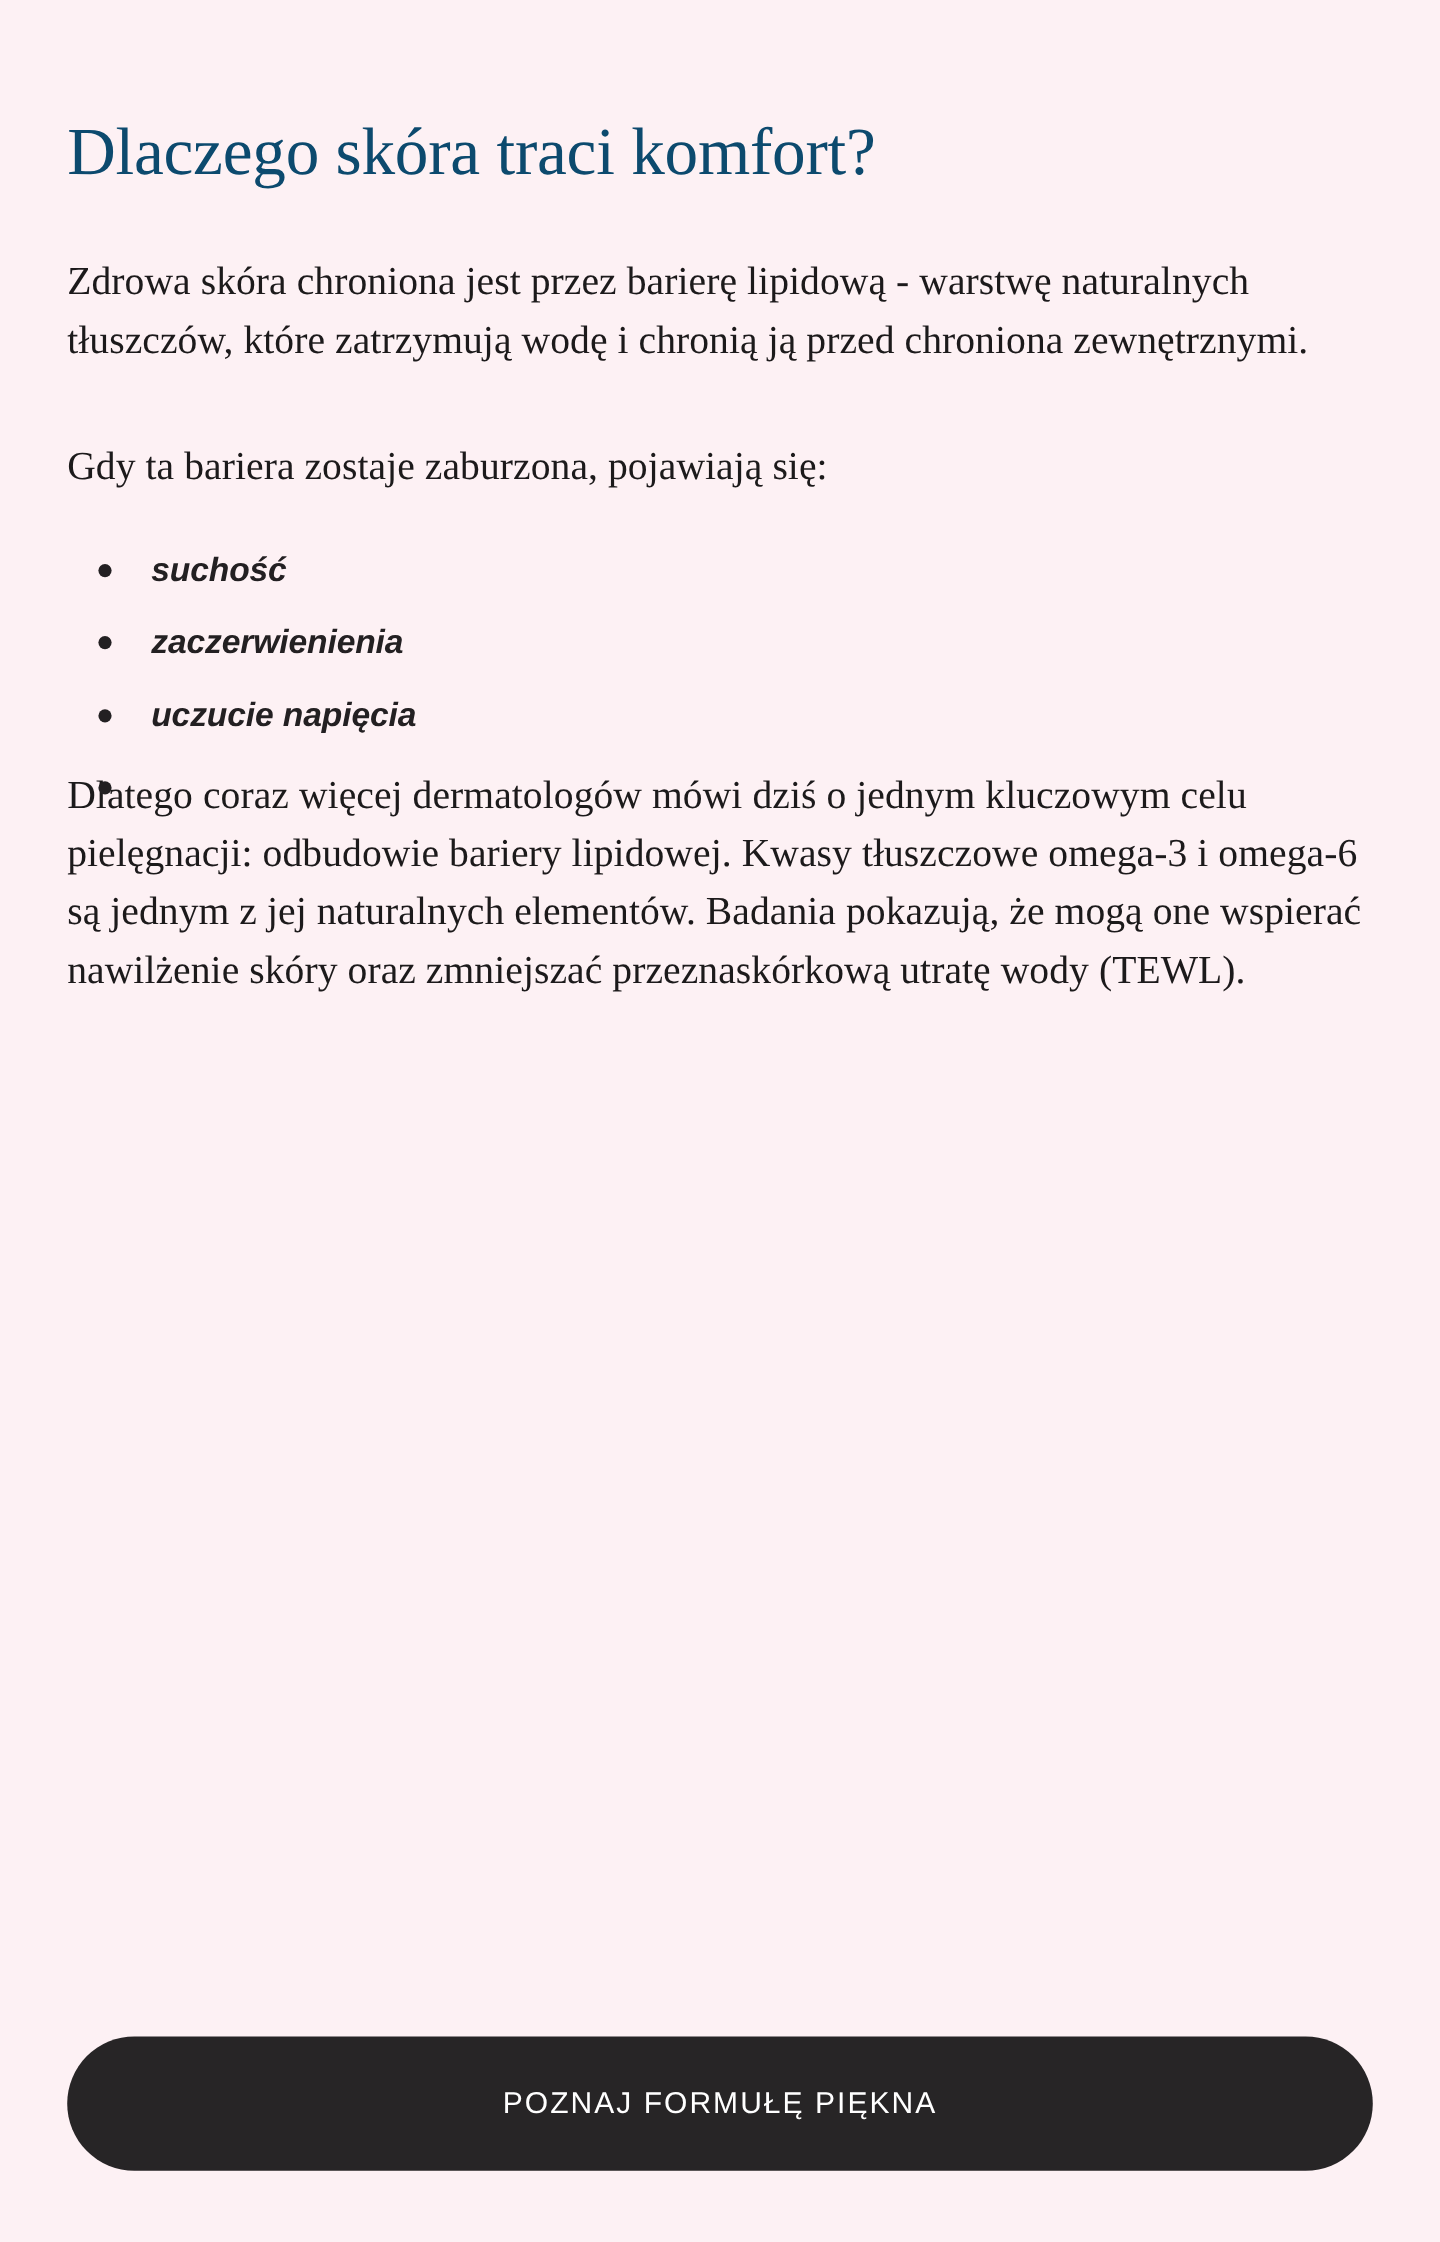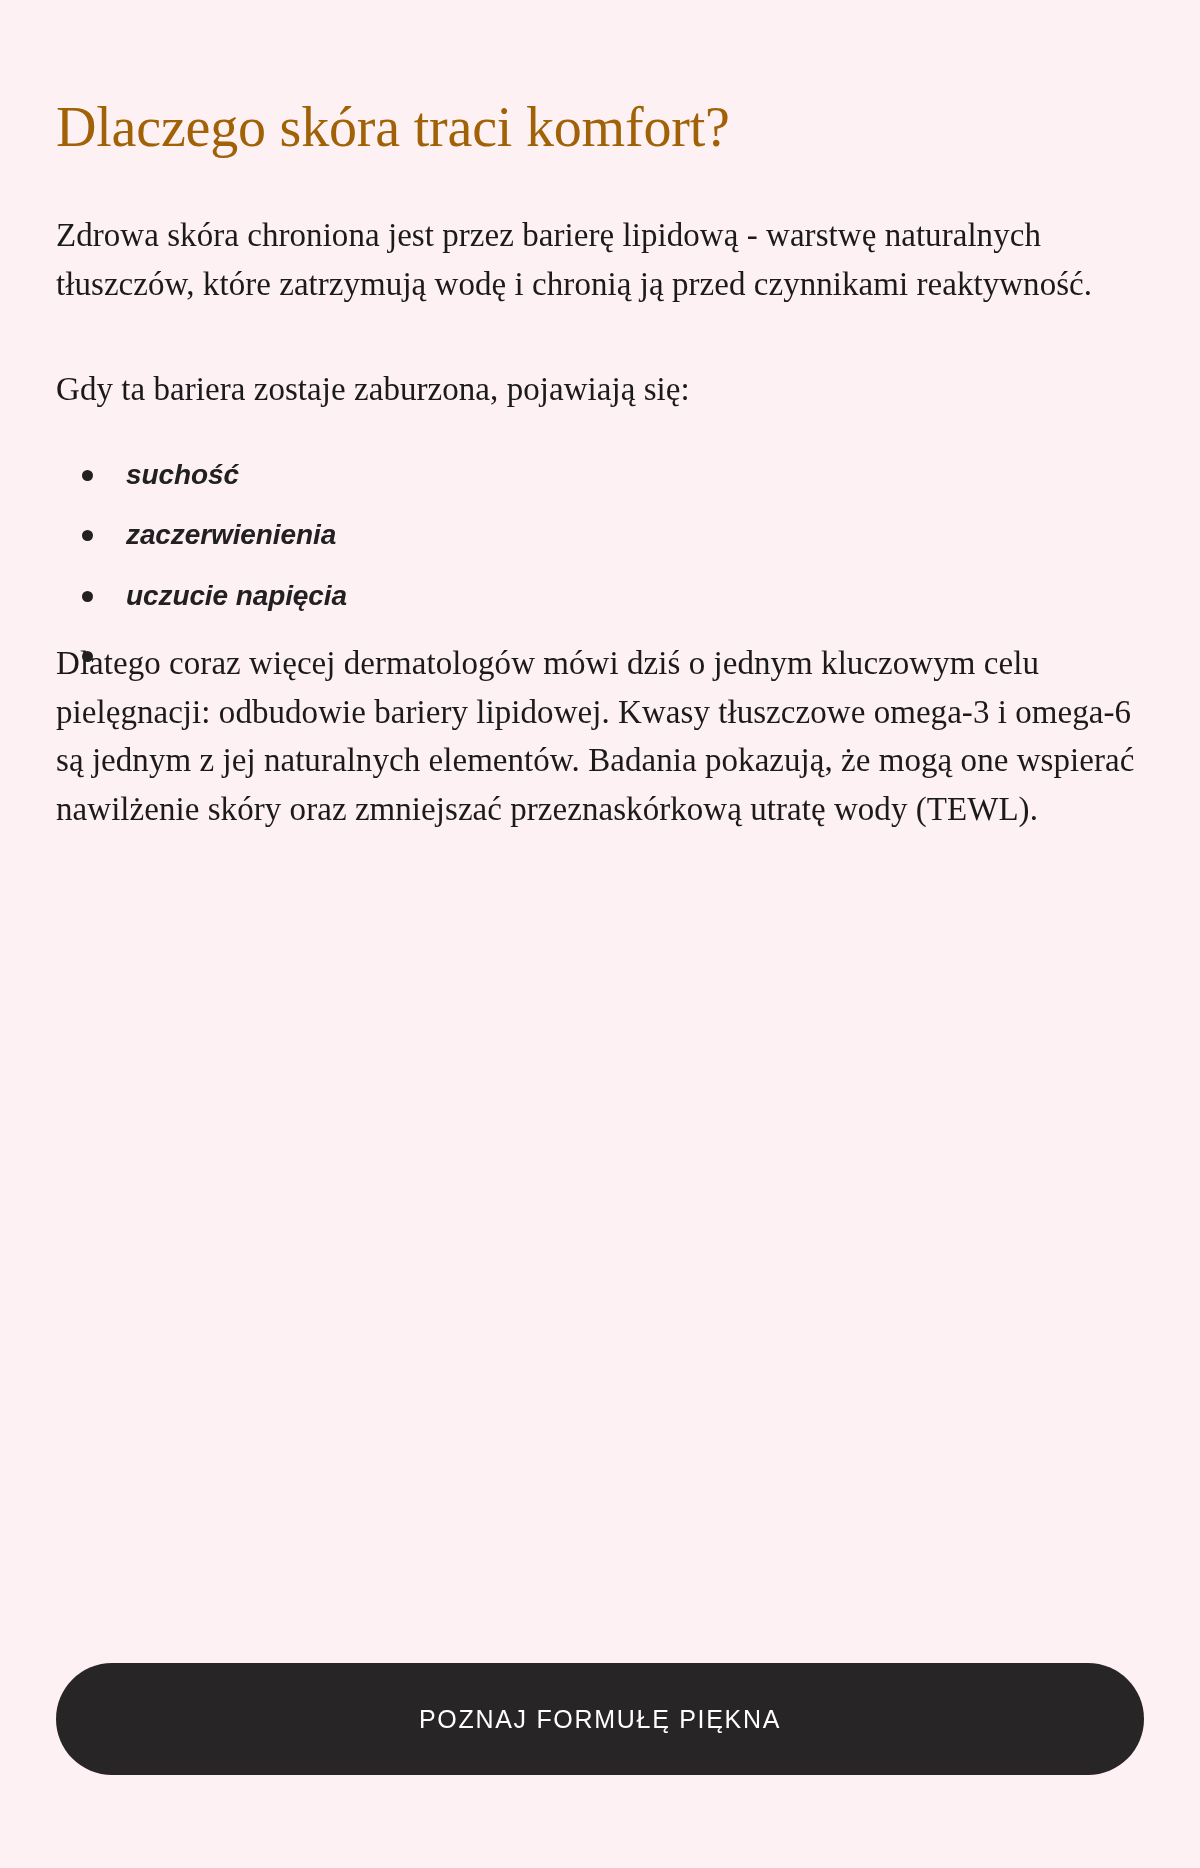--- a/index.html
+++ b/index.html
@@ -19,21 +19,21 @@
     position: relative;
     width: 1200px;
     height: 1868px;
     background: #FDF1F4;
     box-sizing: border-box;
     padding: 0 56px;
   }
 
   .heading {
     font-family: "Liberation Serif", serif;
-    color: #a16207;
+    color: #0c4a6e;
     font-size: 56px;
     line-height: 1.12;
     font-weight: 400;
     letter-spacing: -0.2px;
     margin: 0;
     padding-top: 96px;
   }
 
   .para {
     font-family: "Liberation Serif", serif;
@@ -101,31 +101,32 @@
     color: #FFFFFF;
     font-family: "Liberation Sans", sans-serif;
     font-size: 25px;
     font-weight: 400;
     letter-spacing: 1.7px;
     text-align: center;
     cursor: pointer;
     padding: 0;
     line-height: 112px;
     white-space: nowrap;
+    margin-top: 34px;
   }
 </style>
 </head>
 <body>
 
 <div id="page">
 
   <h1 class="heading">Dlaczego skóra traci komfort?</h1>
 
   <p class="para" id="para-intro">
-    <span>Zdrowa skóra chroniona jest przez </span><b>barierę lipidową</b><span> - warstwę naturalnych tłuszczów, które zatrzymują wodę i chronią ją przed czynnikami reaktywność.</span>
+    <span>Zdrowa skóra chroniona jest przez </span><b>barierę lipidową</b><span> - warstwę naturalnych tłuszczów, które zatrzymują wodę i chronią ją przed chroniona zewnętrznymi.</span>
   </p>
 
   <p class="para" id="para-lead">Gdy ta bariera zostaje zaburzona, pojawiają się:</p>
 
   <ul class="symptom-list">
     <li class="symptom-item">
       <span class="bullet"></span>
       <span>suchość</span>
     </li>
     <li class="symptom-item">

